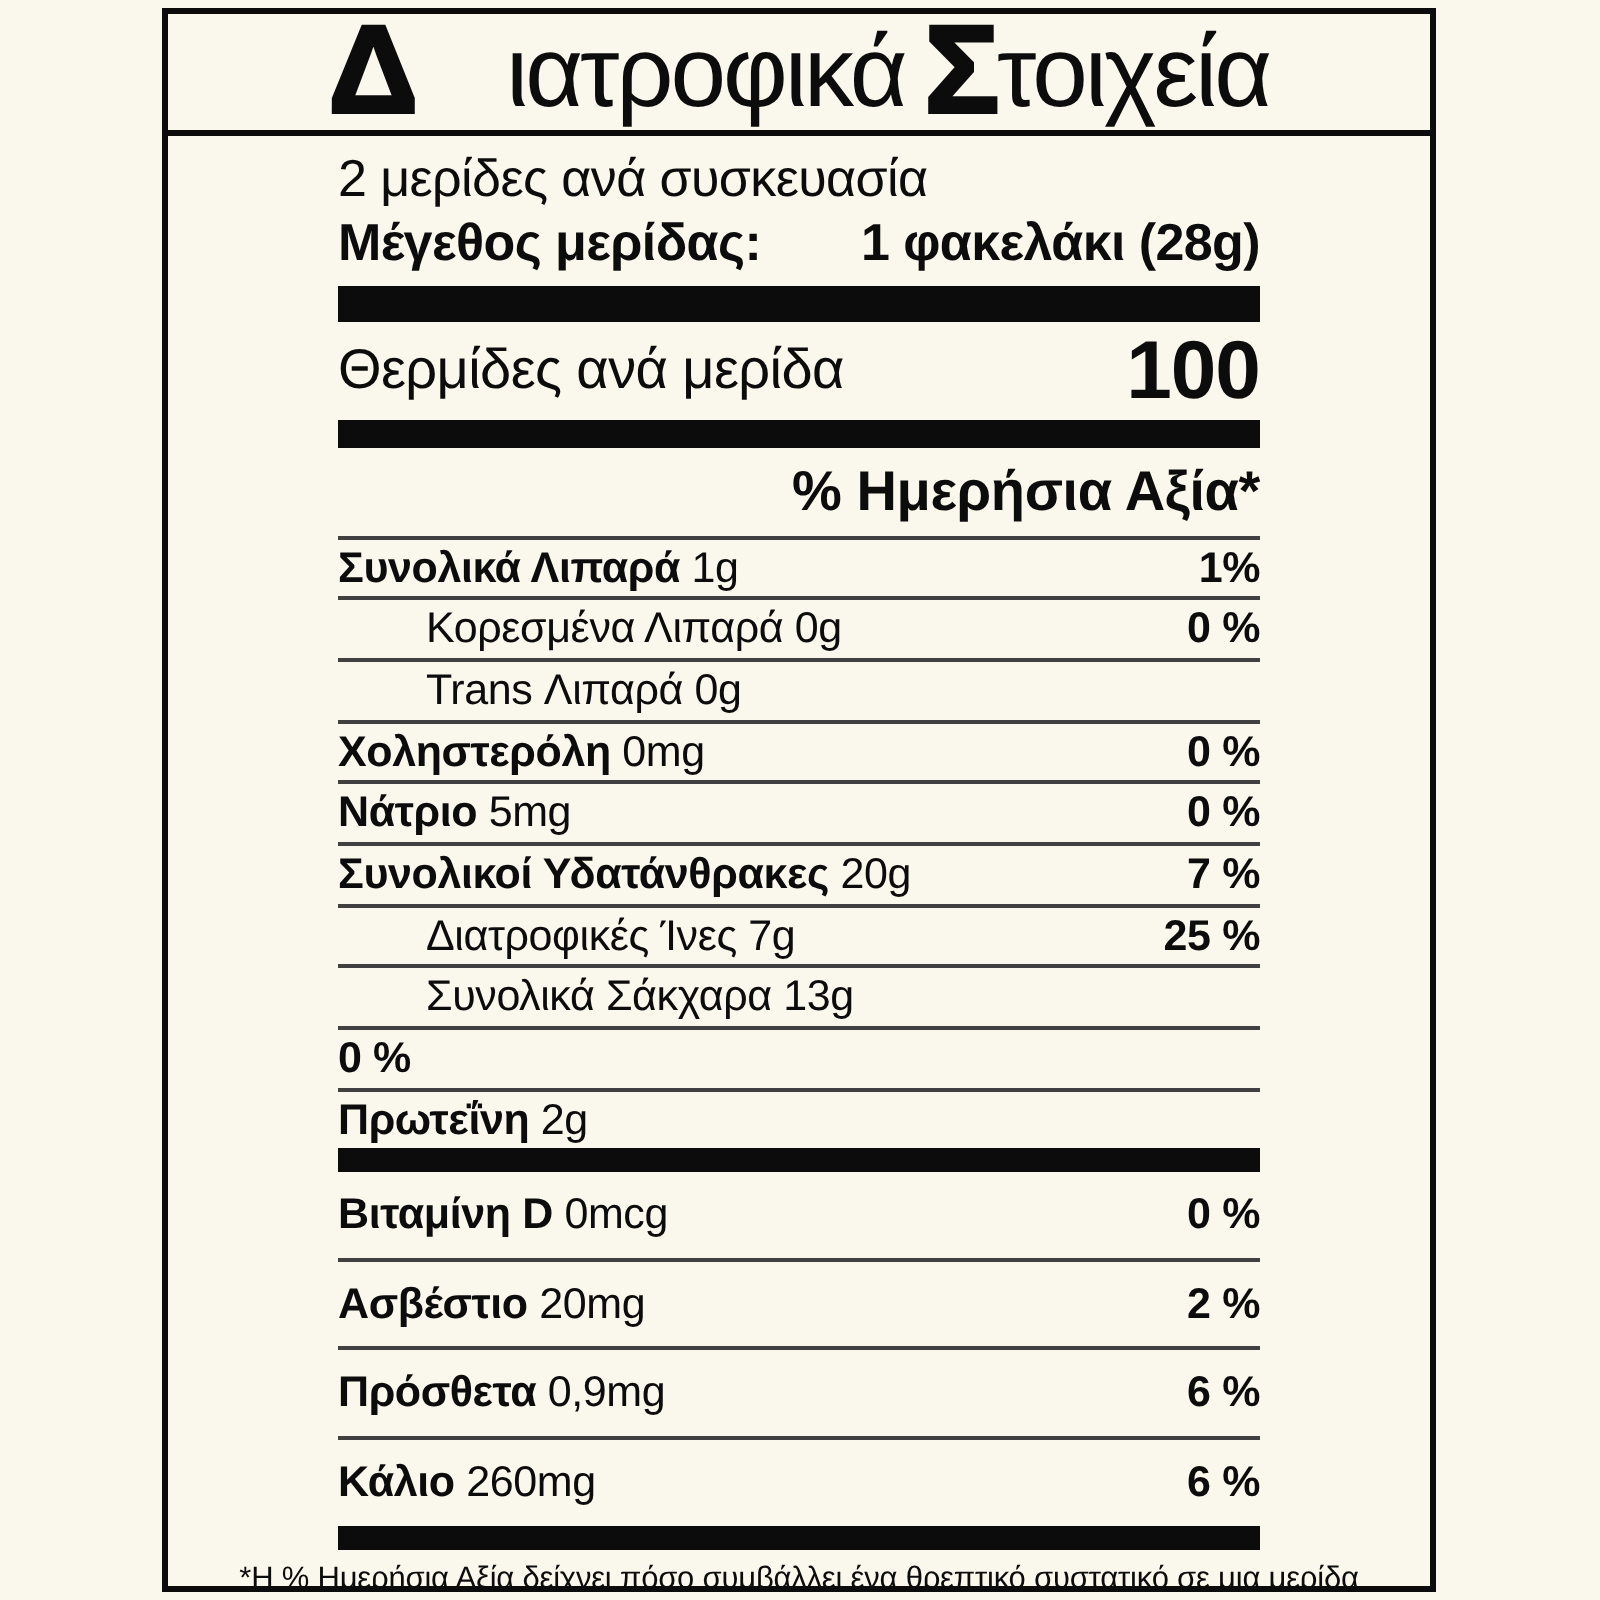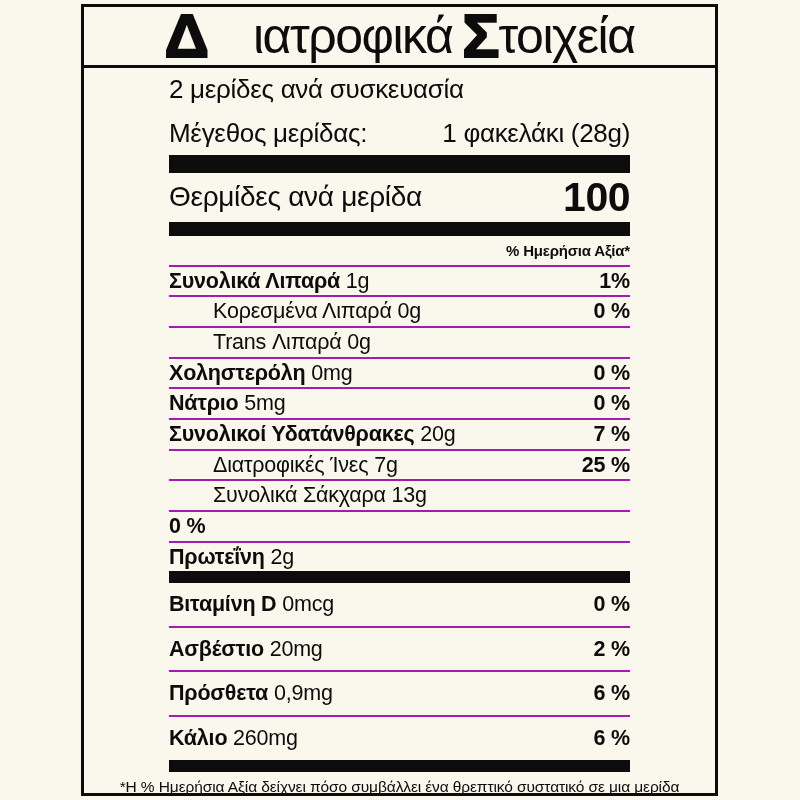--- a/index.html
+++ b/index.html
@@ -39,44 +39,44 @@
   .t-gap { padding-right: 10px; margin-left: 45px; }
   
   .content { padding: 0 85px; }
   .pack-servings {
     margin-top: 7px;
     font-size: 26px; font-weight: 400; letter-spacing: -0.3px;
     line-height: 1.15;
   }
   .serving-row {
     display: flex; justify-content: space-between; align-items: baseline;
-    font-size: 26px; font-weight: normal; letter-spacing: -0.3px;
+    font-size: 26px; font-weight: bold; letter-spacing: -0.3px;
     line-height: 1.15;
-    margin-top: 14px;
+    margin-top: 2px;
   }
   .bar { background: #0C0C0C; width: 100%; }
   .bar-1 { height: 18px; margin-top: 6px; }
   .bar-2 { height: 14px; }
   .bar-3 { height: 12px; }
   .bar-4 { height: 12px; }
   .cal-row {
     display: flex; justify-content: space-between; align-items: center;
     height: 49px;
   }
   .cal-label { font-size: 28px; font-weight: 400; letter-spacing: -0.3px; }
   .cal-value { font-size: 41px; font-weight: bold; letter-spacing: -0.5px; }
   .dv-header {
     text-align: right;
-    font-size: 15px; font-weight: bold; letter-spacing: -0.2px;
+    font-size: 28px; font-weight: bold; letter-spacing: -0.2px;
     padding: 6px 0 6px 0;
   }
   
   .nrow {
     display: flex; justify-content: space-between; align-items: baseline;
-    border-top: 2px solid #a21caf;
+    border-top: 2px solid #404040;
     padding: 3px 0 2px 0;
     font-size: 21.5px; letter-spacing: -0.2px;
     line-height: 1.1;
   }
   .nrow .lbl b { font-weight: bold; }
   .nrow .lbl { font-weight: 400; white-space: pre-wrap; }
   .pct { font-weight: bold; white-space: pre; }
   .ind1 .lbl { padding-left: 44px; }
   .ind2 .lbl { padding-left: 69px; }
   .vrow { padding: 10px 0 9px 0; }

